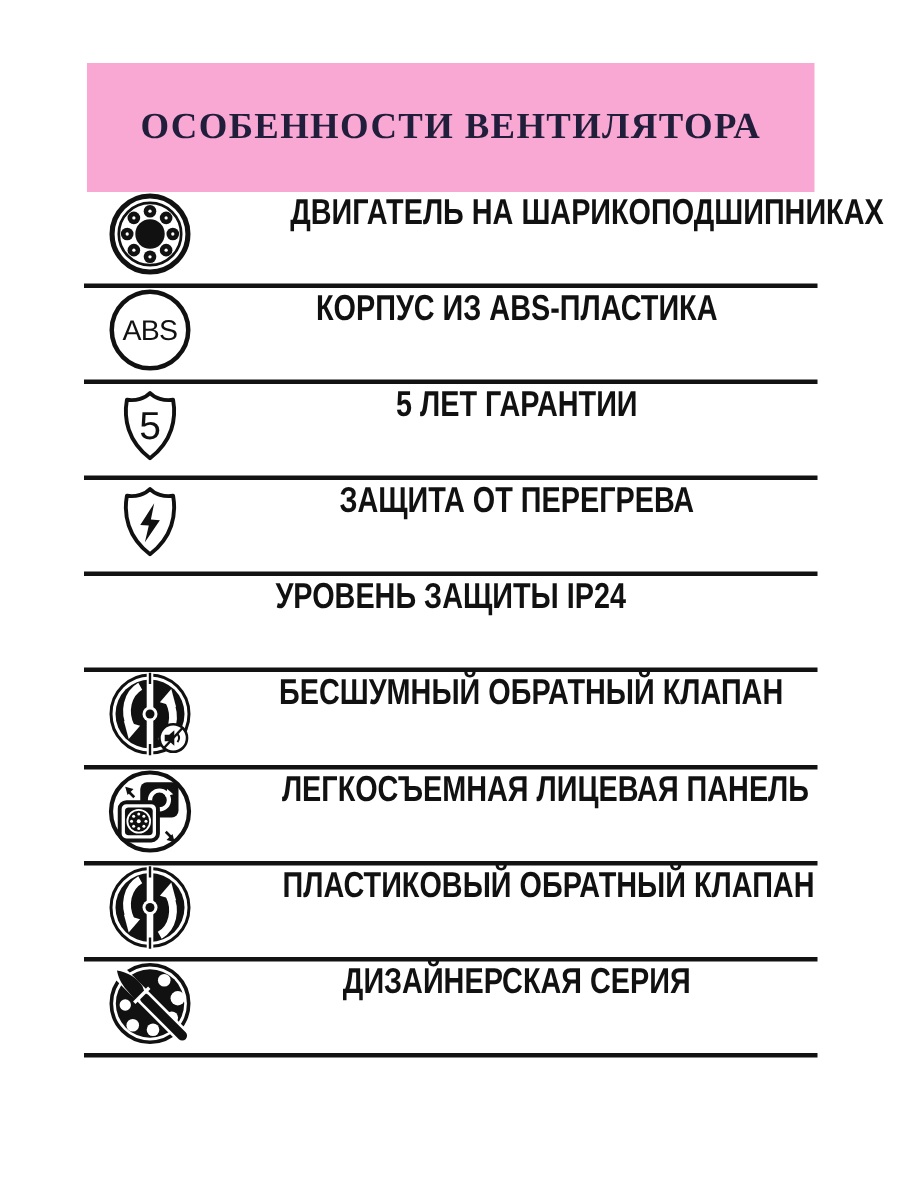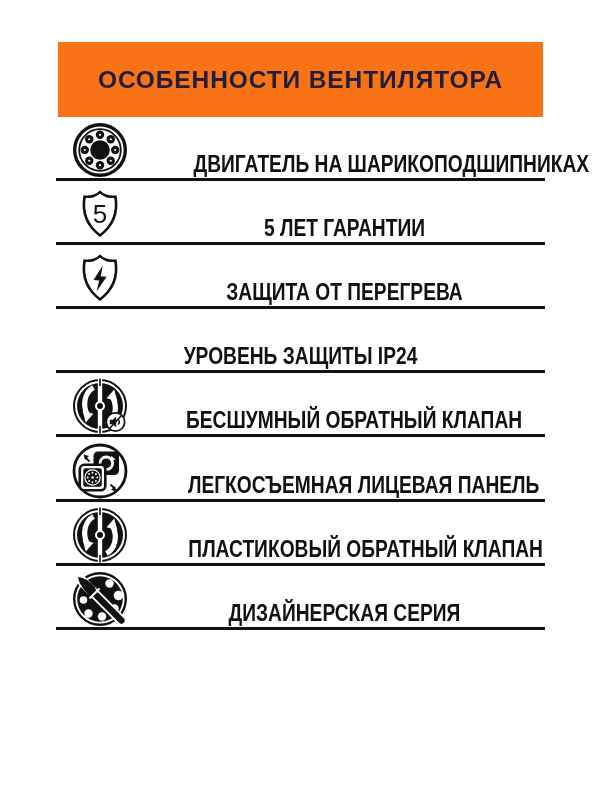--- a/index.html
+++ b/index.html
@@ -3,31 +3,31 @@
 <meta charset="utf-8">
 <style>
   html,body{margin:0;padding:0;}
   body{
     width:600px;height:800px;background:#ffffff;
     font-family:"Liberation Sans", sans-serif;
     position:relative;overflow:hidden;
   }
   .page{width:600px;height:800px;}
   .header{
-    margin:42px 57px 0 58px;height:75px;background:#f97316;
-    display:flex;align-items:center;justify-content:center;
+    margin:42px 57px 0 58px;height:86px;background:#f9a8d4;
+    display:flex;align-items:center;justify-content:center;font-family:Liberation Serif, serif;
   }
   .header h1{
     margin:0;font-size:24.5px;font-weight:700;letter-spacing:0.9px;
     color:#211e3b;white-space:nowrap;
   }
   .features{margin:0 55px 0 56px;}
   .row{
     height:61.1px;border-bottom:3.5px solid #121212;
-    display:flex;align-items:flex-end;
+    display:flex;align-items:flex-start;
   }
   .icon-cell{width:88px;display:flex;justify-content:center;align-items:center;flex:0 0 88px;}
   .label{
     flex:1;text-align:center;font-weight:700;font-size:24px;color:#111111;
     transform:scaleX(0.8);white-space:nowrap;letter-spacing:0;
   }
   svg{display:block;}
   .icon-text{fill:#111;font-family:"Liberation Sans", sans-serif;font-weight:400;}
 </style>
 </head>
@@ -65,20 +65,29 @@
             <circle cx="12.8" cy="28" r="1.1"></circle>
               <circle cx="17.25" cy="17.25" r="1.1"></circle>
             <circle cx="28" cy="12.8" r="1.1"></circle>
               <circle cx="38.75" cy="17.25" r="1.1"></circle>
           </g>
         </svg>
       </div>
       <div class="label">ДВИГАТЕЛЬ НА ШАРИКОПОДШИПНИКАХ</div>
     </div>
 
+    <div class="row">
+      <div class="icon-cell">
+        <svg width="56" height="56" viewBox="0 0 56 56">
+          <circle cx="28" cy="28" r="25.5" fill="none" stroke="#111" stroke-width="3"></circle>
+          <text class="icon-text" x="28" y="34.5" text-anchor="middle" font-size="19" letter-spacing="-0.5">ABS</text>
+        </svg>
+      </div>
+      <div class="label">КОРПУС ИЗ ABS-ПЛАСТИКА</div>
+    </div>
 
     <div class="row">
       <div class="icon-cell">
         <svg width="56" height="56" viewBox="0 0 56 56">
           <path d="M28 6 C25 9.4 18.6 11.5 12.6 10.5 C10.4 23 13 38 28 49.5 C43 38 45.6 23 43.4 10.5 C37.4 11.5 31 9.4 28 6 Z" fill="none" stroke="#111" stroke-width="2.6" stroke-linejoin="round"></path>
           <text class="icon-text" x="28" y="36.5" text-anchor="middle" font-size="26">5</text>
         </svg>
       </div>
       <div class="label">5 ЛЕТ ГАРАНТИИ</div>
     </div>

